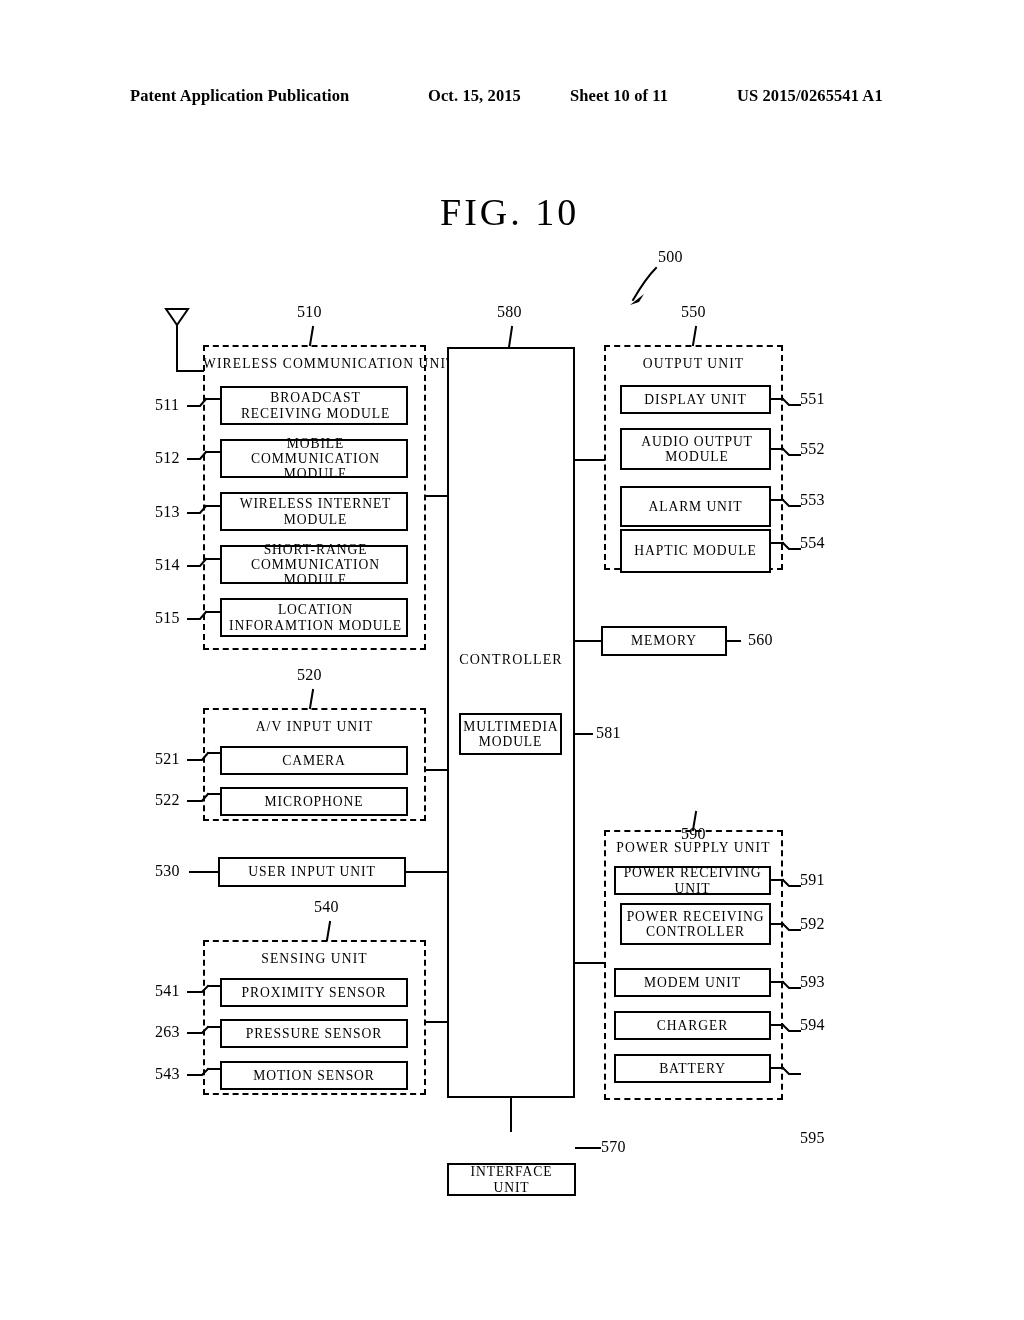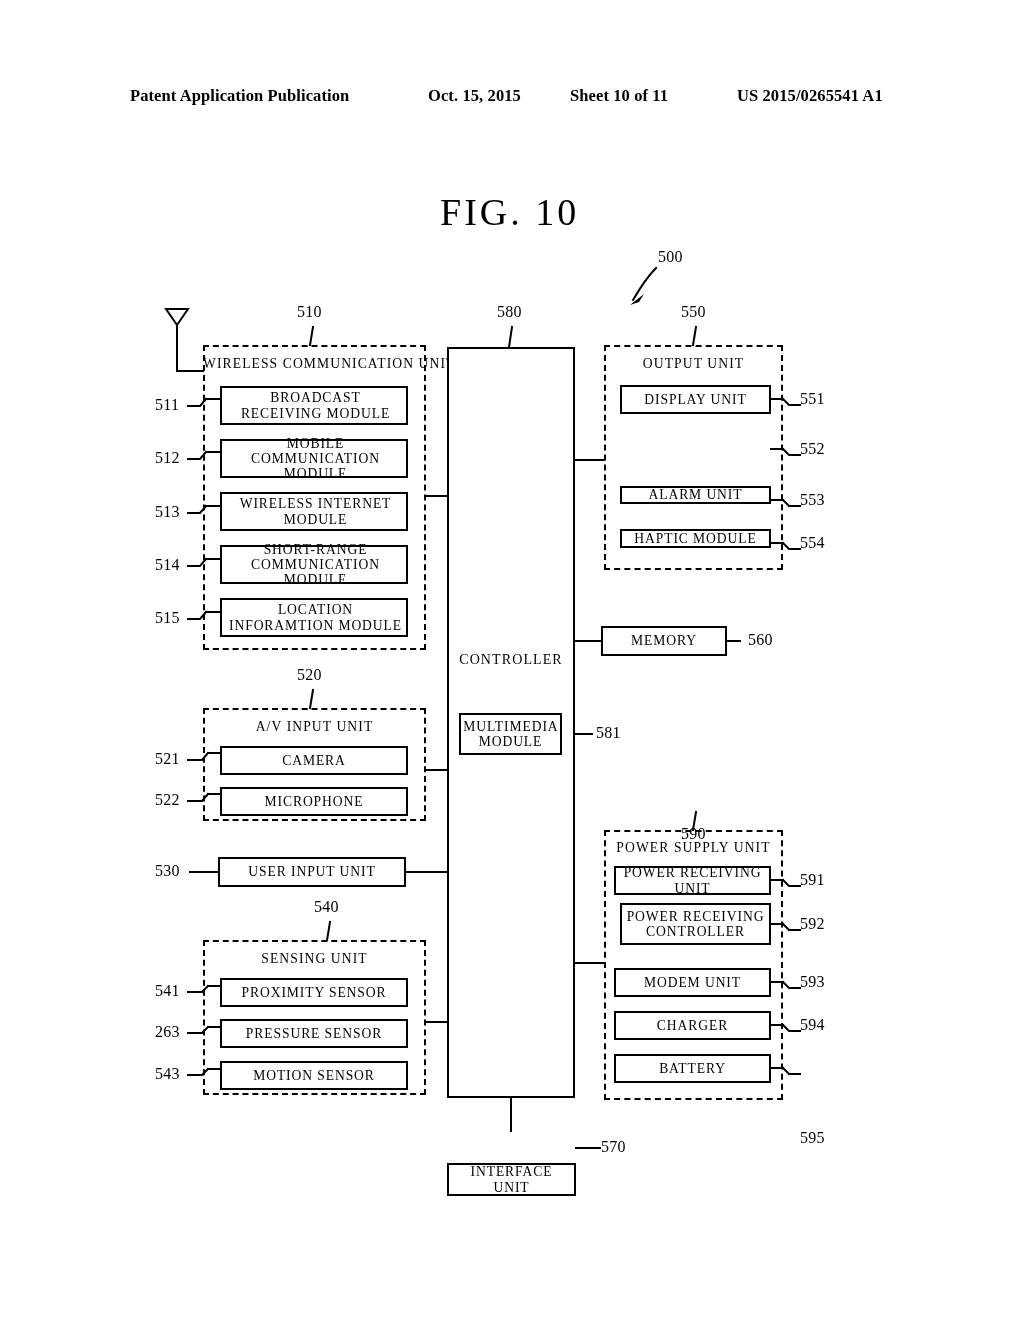--- a/index.html
+++ b/index.html
@@ -215,24 +215,27 @@
     </div>
   <div class="ref" style="left:596px;top:724px;">581</div>
 
   <div class="dash" style="left:604px;top:345px;width:179px;height:225px;"></div>
   <div class="grouplabel" style="left:604px;top:356px;width:179px;">OUTPUT UNIT</div>
   <div class="ref" style="left:681px;top:303px;">550</div>
 
   <div class="blk" style="left:620px;top:385px;width:151px;height:29px;">
     <span>DISPLAY UNIT</span>
     </div>
-  <div class="blk" style="left:620px;top:486px;width:151px;height:18px;">
+  <div class="blk left" style="left:620px;top:428px;width:151px;height:42px;">
+    <span>AUDIO OUTPUT MODULE</span>
+    </div>
+  <div class="blk" style="left:620px;top:486px;width:151px;height:41px;">
     <span>ALARM UNIT</span>
     </div>
-  <div class="blk" style="left:620px;top:529px;width:151px;height:19px;justify-content:center;">
+  <div class="blk" style="left:620px;top:529px;width:151px;height:44px;justify-content:center;">
     <span>HAPTIC MODULE</span>
     </div>
 
   <div class="ref" style="left:800px;top:390px;">551</div>
   <div class="ref" style="left:800px;top:440px;">552</div>
   <div class="ref" style="left:800px;top:491px;">553</div>
   <div class="ref" style="left:800px;top:534px;">554</div>
 
   <div class="blk" style="left:601px;top:626px;width:126px;height:30px;">
     <span>MEMORY</span>

